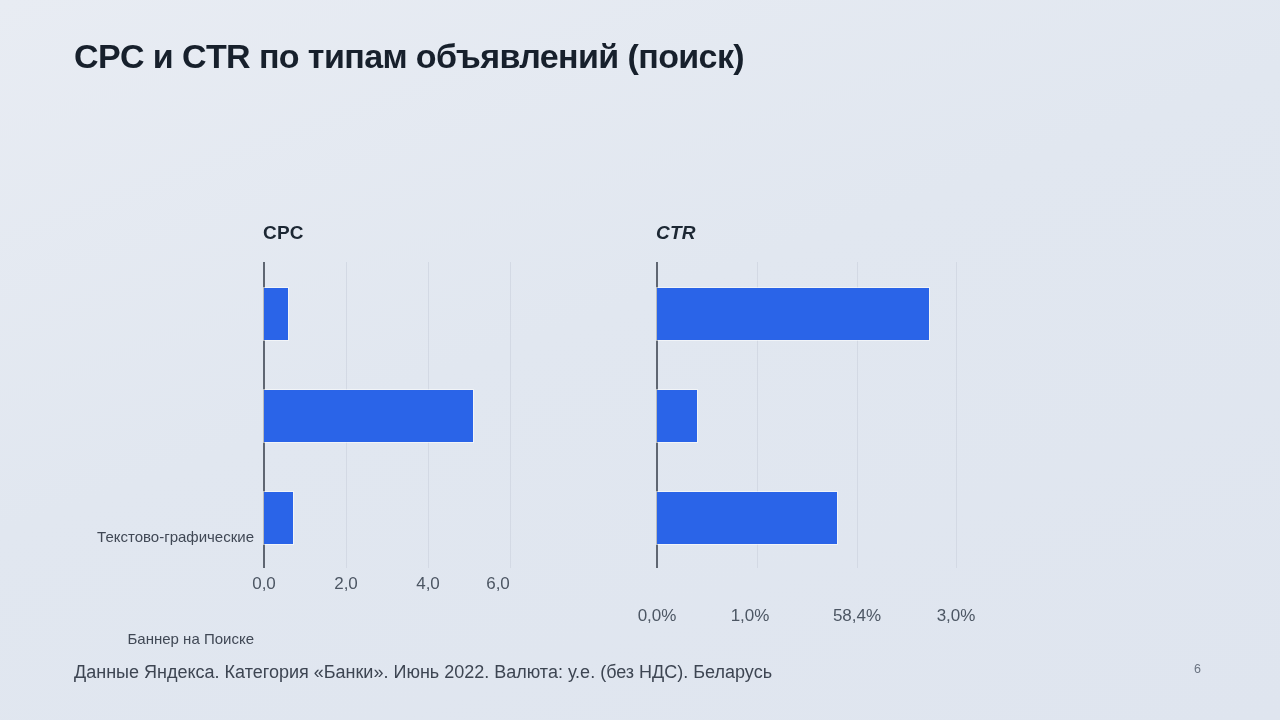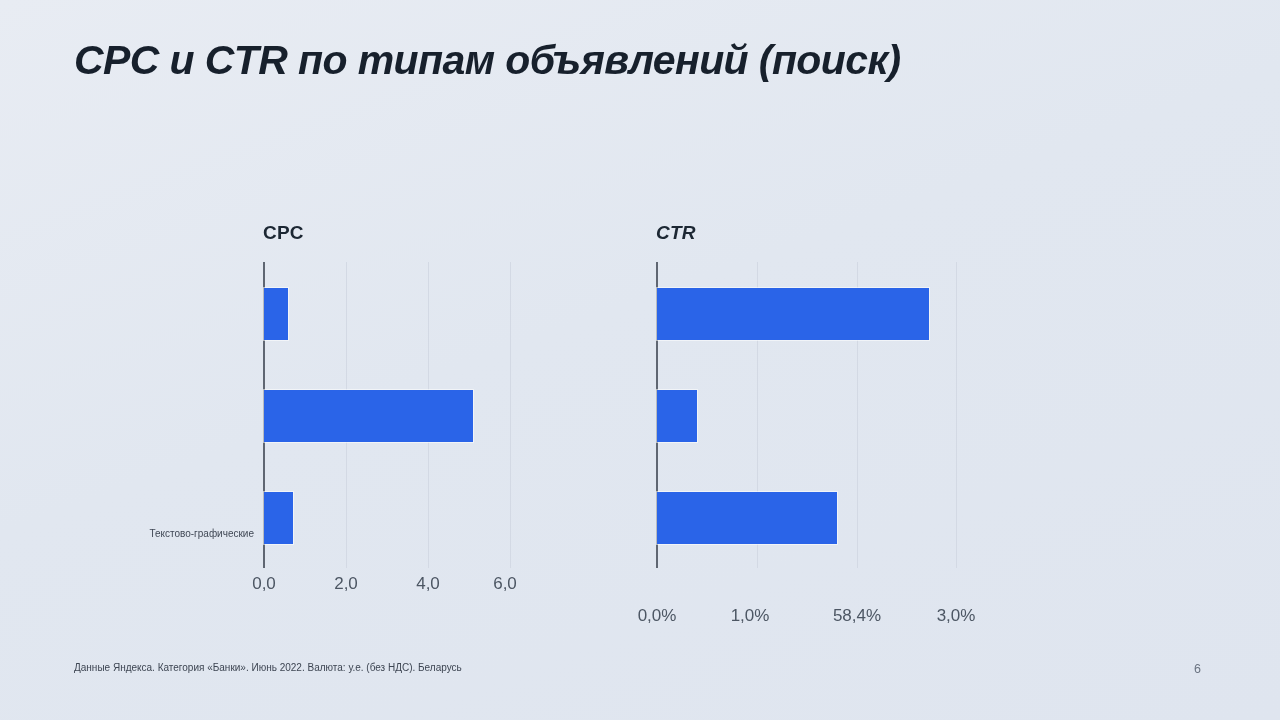--- a/index.html
+++ b/index.html
@@ -16,26 +16,25 @@
   }
   .slide {
     position: absolute;
     inset: 0;
     background: linear-gradient(160deg, #e8ecf3 0%, #e1e7f0 45%, #dfe5ef 100%);
   }
   .slide-title {
     position: absolute;
     left: 74px;
     top: 37px;
-    font-size: 41px;
+    font-size: 34px;
     font-weight: bold;
     letter-spacing: -0.6px;
     color: #17202c;
     white-space: nowrap;
-    font-style: italic;
   }
 
   
   .panel {
     position: absolute;
     top: 222px;
   }
   .panel-cpc { left: 0px; }
   .panel-ctr { left: 393px; }
 
@@ -87,21 +86,21 @@
     height: 100%;
     background: #2a64e8;
     box-shadow: 0 0 0 1px rgba(255,255,255,0.55);
   }
 
   .cat-label {
     position: absolute;
     right: 0;
     width: 240px;
     text-align: right;
-    font-size: 10px;
+    font-size: 15px;
     color: #404855;
     white-space: nowrap;
   }
   .cat-wrap {
     position: absolute;
     left: 14px;
     top: 262px;
     width: 240px;
     height: 306px;
   }
@@ -120,21 +119,21 @@
     left: 264px;
     width: 288px;
     height: 22px;
   }
   .ticks-ctr { width: 330px; margin-top: 32px; }
 
   .footer-note {
     position: absolute;
     left: 74px;
     top: 662px;
-    font-size: 10px;
+    font-size: 18px;
     color: #3d4552;
     white-space: nowrap;
   }
   .page-number {
     position: absolute;
     left: 1194px;
     top: 662px;
     font-size: 12.5px;
     color: #6a7381;
   }
@@ -164,25 +163,26 @@
       </div>
       <div class="bar-row" style="top:230px">
         <div class="bar" style="width:29px"></div>
       </div>
     </div>
 
     <div class="ticks">
       <div class="tick" style="left:0px">0,0</div>
       <div class="tick" style="left:82px">2,0</div>
       <div class="tick" style="left:164px">4,0</div>
-      <div class="tick" style="left:241px">6,0</div>
+      <div class="tick" style="left:234px">6,0</div>
     </div>
 
     <div class="cat-wrap">
       <div class="cat-label" style="top:44px">Текстово-графические</div>
+      <div class="cat-label" style="top:146px">Баннер на Поиске</div>
 
     </div>
   </div>
 
   <div class="panel panel-ctr">
     <div class="panel-title">CTR</div>
 
     <div class="plot plot-ctr">
       <div class="axis-line"></div>
 

